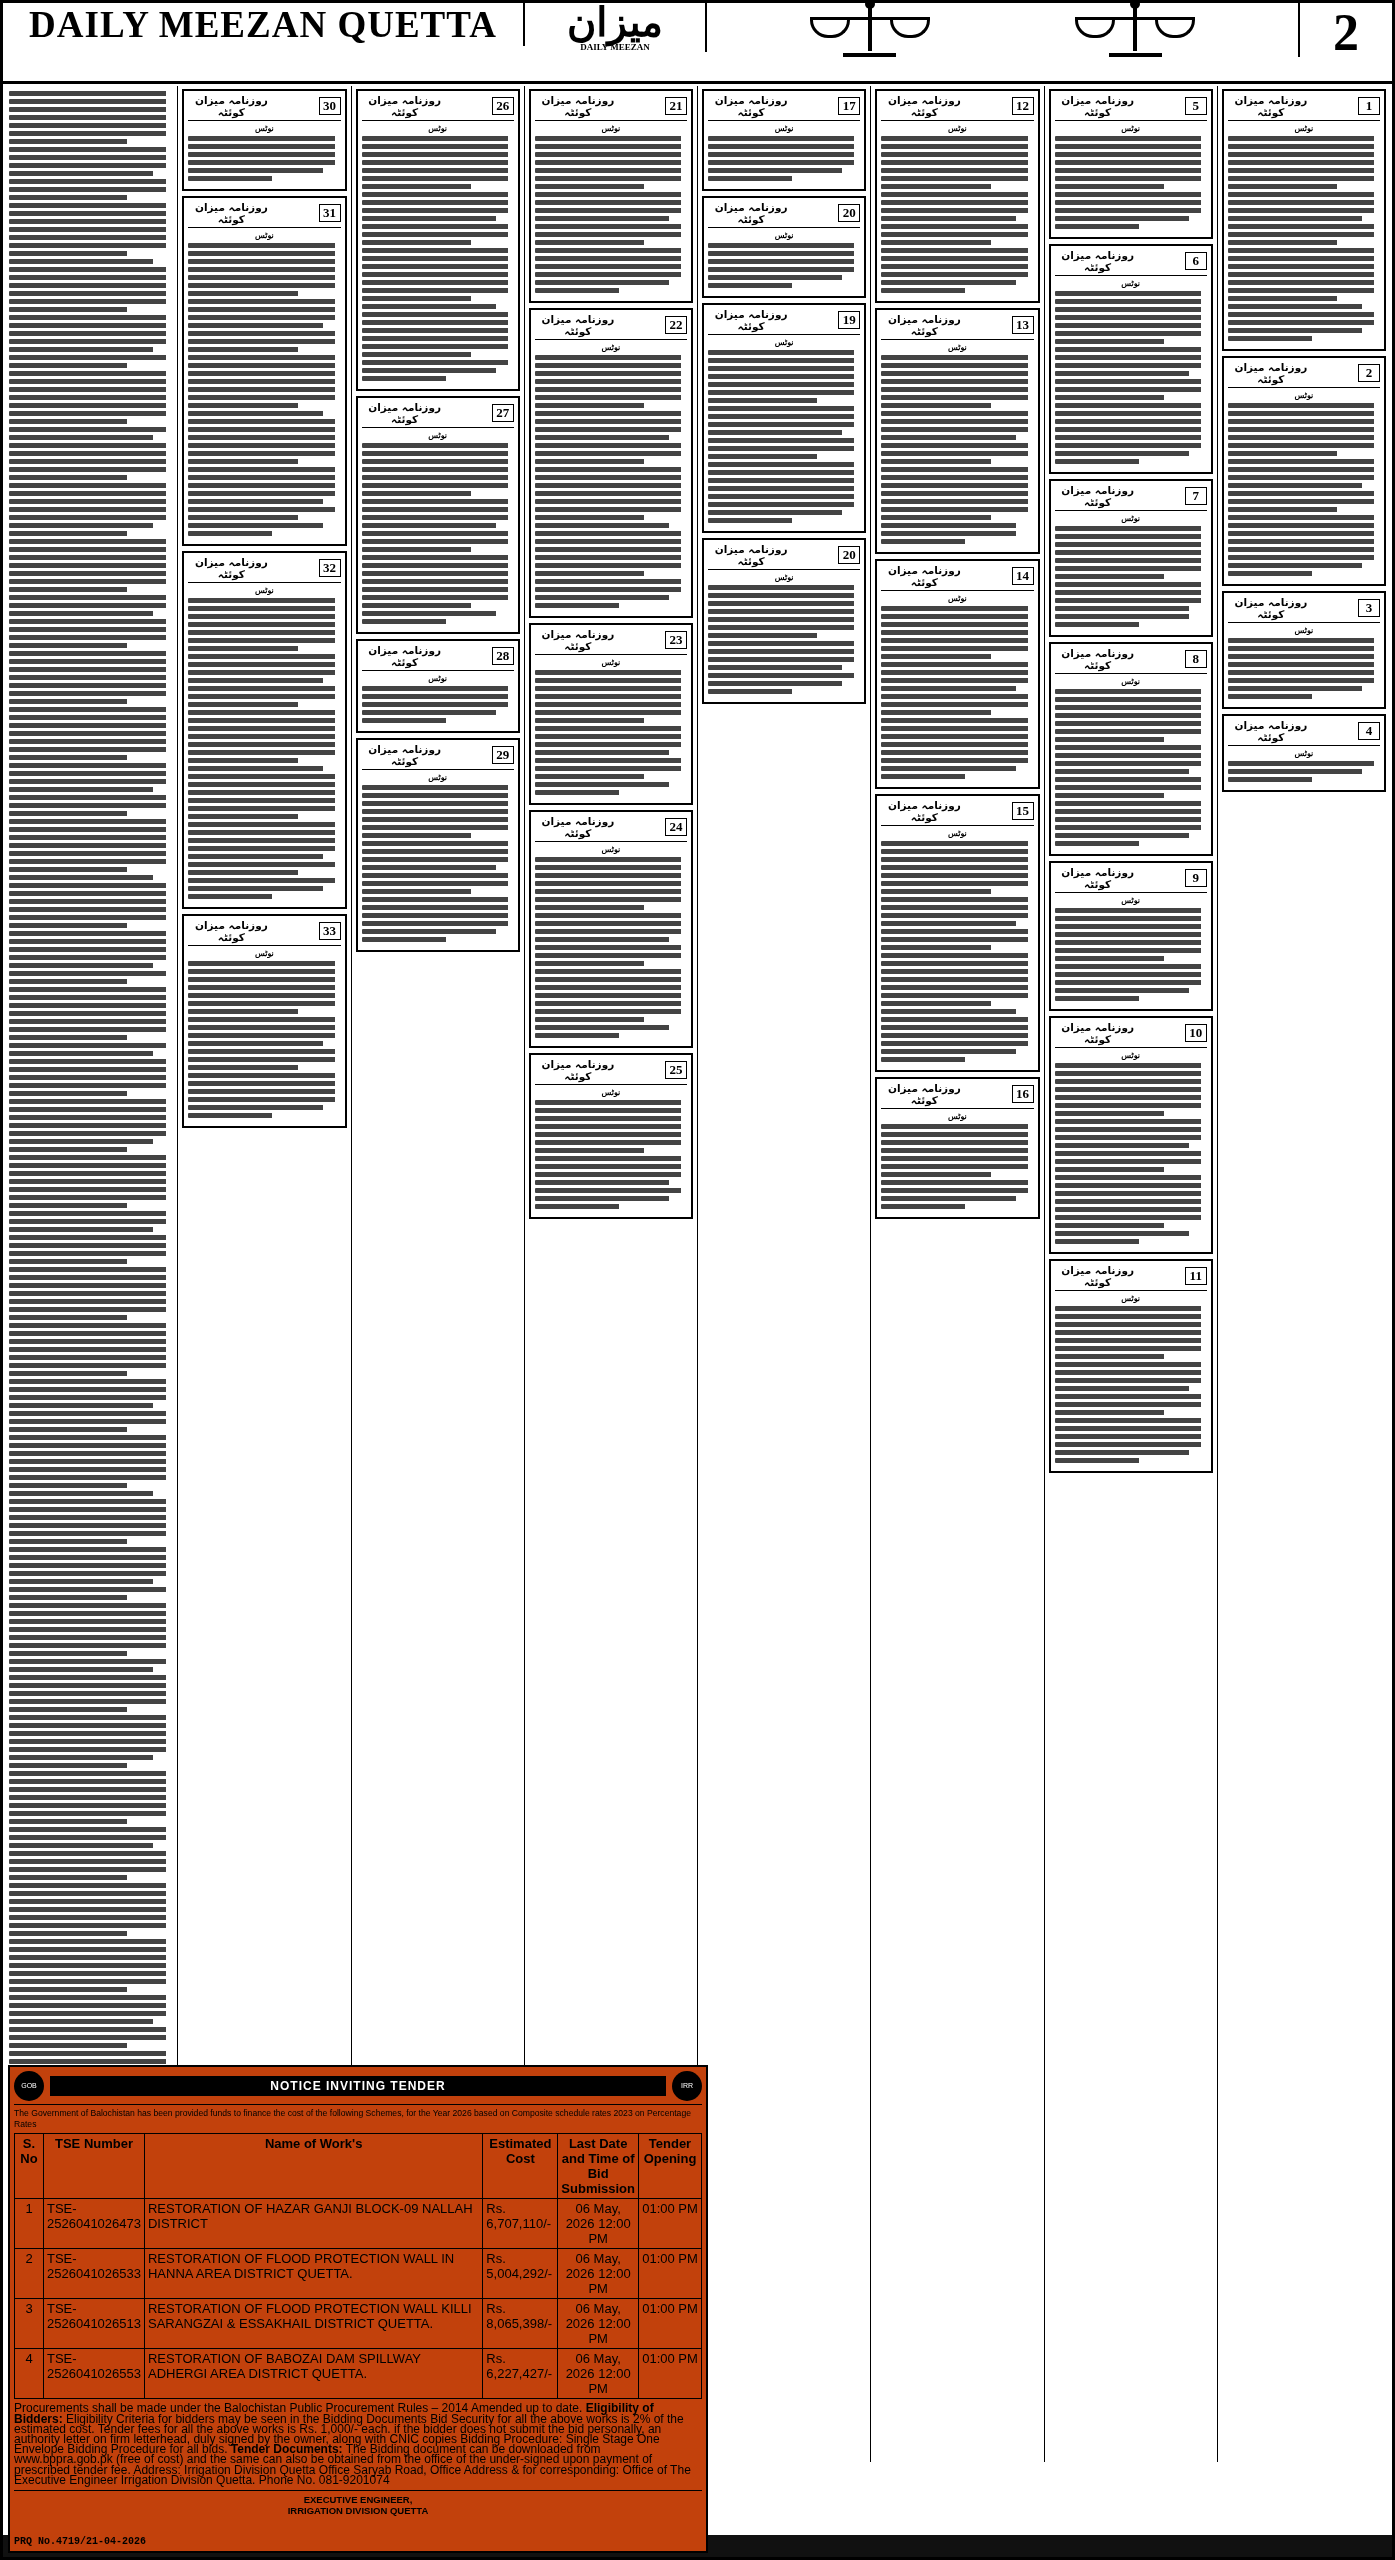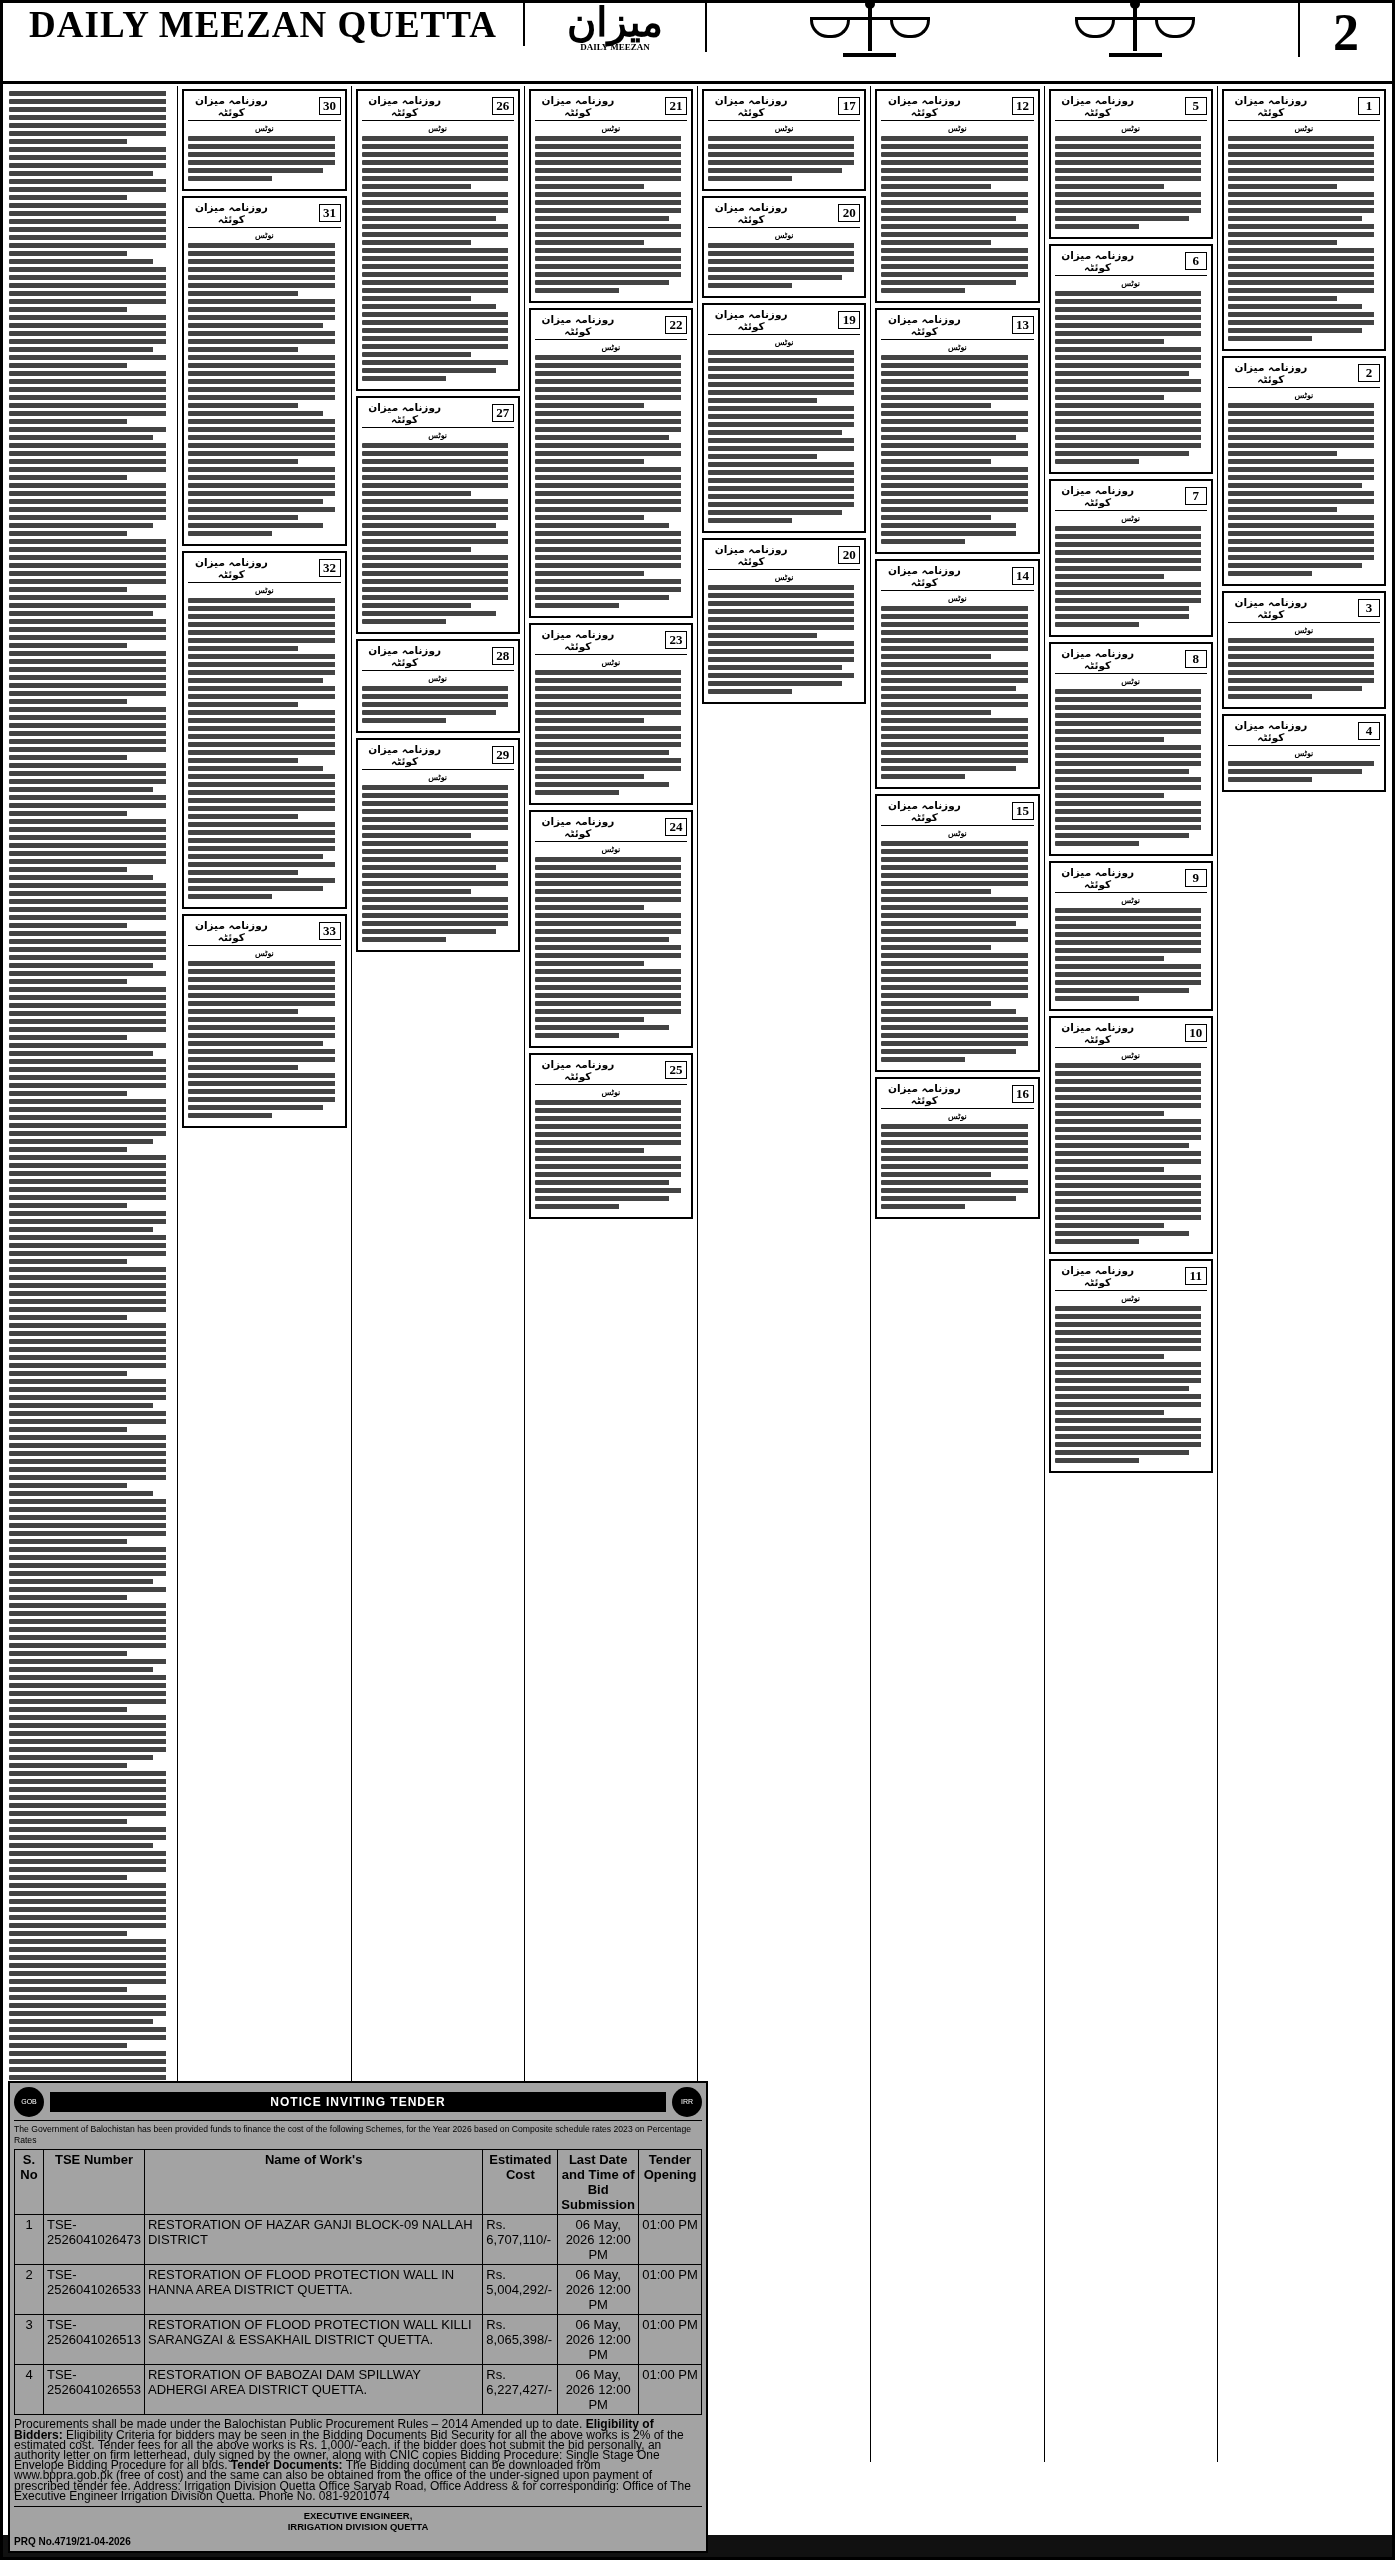--- a/index.html
+++ b/index.html
@@ -108,21 +108,21 @@
   .uline.s1{background:linear-gradient(90deg,#1a1a1a 0 88%,transparent 88% 100%);}
   .uline.s2{background:linear-gradient(90deg,#1a1a1a 0 72%,transparent 72% 100%);}
   .uline.s3{background:linear-gradient(90deg,#1a1a1a 0 55%,transparent 55% 100%);}
   
   .textblock{padding:2px 1px;}
   
   .tender{
     position:absolute;left:5px;bottom:4px;
     width:700px;
     border:2px solid #000;
-    background:#a3a3a3;
+    background:#c2410c;
     box-sizing:border-box;
     padding:4px;
     font-size:8px;
     z-index:5;
   }
   .tender-head{
     display:flex;align-items:center;gap:6px;
     border-bottom:1px solid #000;padding-bottom:3px;margin-bottom:3px;
   }
   .tender-head .crest{
@@ -143,21 +143,21 @@
     border:1px solid #000;padding:2px 3px;vertical-align:top;
   }
   table.tender-table th{font-weight:bold;text-align:center;}
   table.tender-table td.c{text-align:center;}
   .tender-foot{font-size:12px;line-height:10.2px;margin-top:4px;}
   .tender-foot b{font-weight:bold;}
   .tender-sign{
     text-align:center;font-weight:bold;font-size:9.5px;margin-top:5px;
     border-top:1px solid #000;padding-top:3px;line-height:11px;
   }
-  .tender-prq{font-weight:bold;font-size:10px;margin-top:4px;}
+  .tender-prq{font-weight:bold;font-size:10px;margin-top:20px;font-family:Liberation Mono, monospace;}
   
   .footer{
     position:absolute;left:0;right:0;bottom:0;height:22px;
     background:#111;color:#fff;
     display:flex;align-items:center;
     font-size:9px;
     padding:0 8px;box-sizing:border-box;
     gap:18px;
   }
   .footer .fi{display:flex;align-items:center;gap:4px;}

